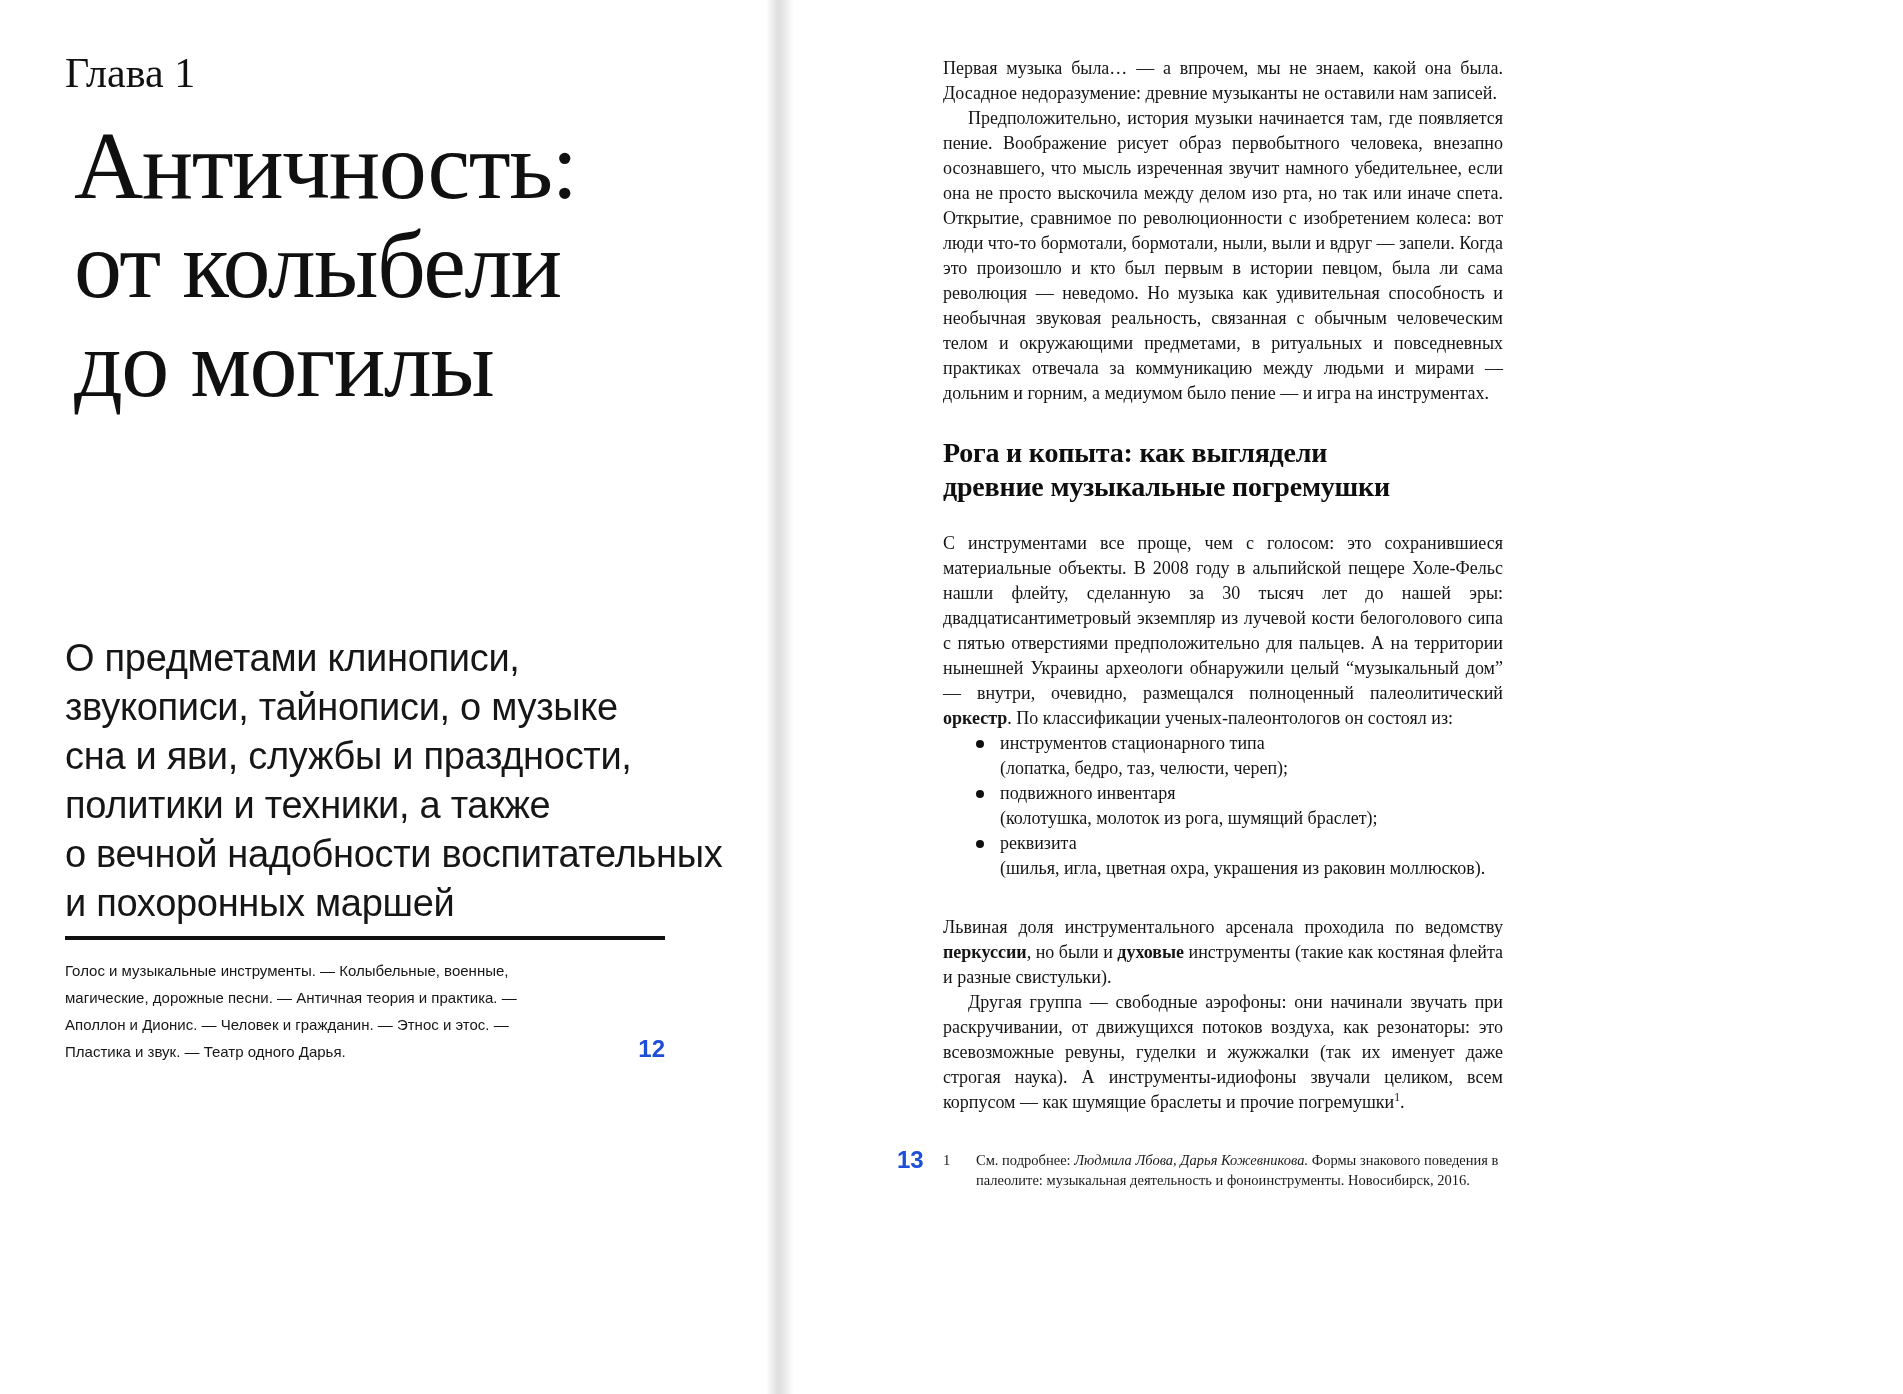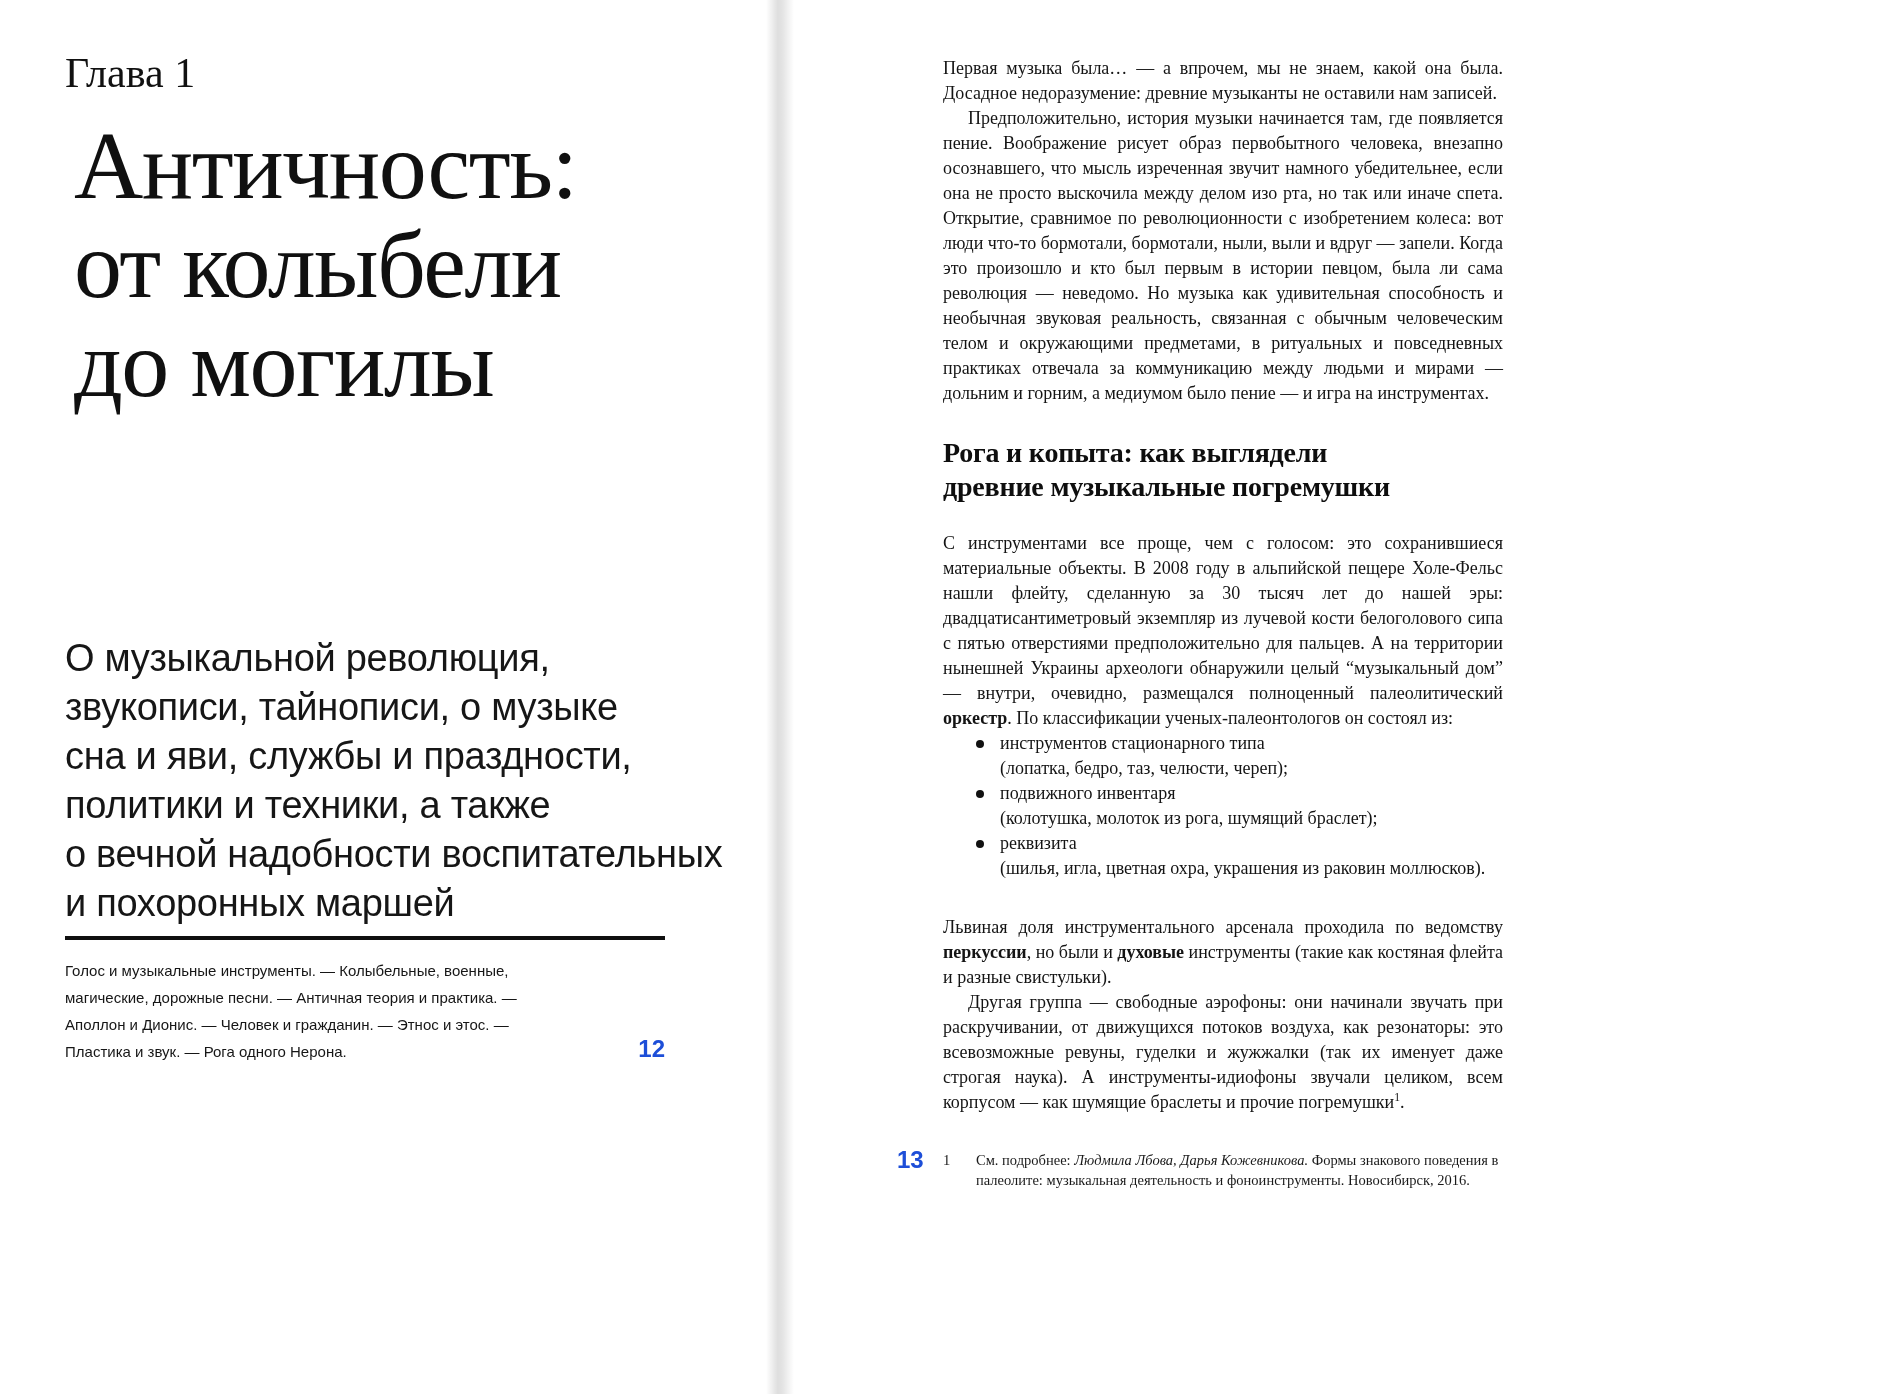--- a/index.html
+++ b/index.html
@@ -74,34 +74,34 @@
 <body>
 
 <section class="page-left">
   <div class="chapter-label">Глава 1</div>
   <h1 class="title">
       <div>Античность:</div>
       <div>от колыбели</div>
       <div>до могилы</div>
     </h1>
   <div class="subtitle">
-      <div>О музыкальной революция,</div>
+      <div>О предметами клинописи,</div>
       <div>звукописи, тайнописи, о музыке</div>
       <div>сна и яви, службы и праздности,</div>
       <div>политики и техники, а также</div>
       <div>о вечной надобности воспитательных</div>
       <div>и похоронных маршей</div>
     </div>
   <div class="rule"></div>
   <div class="footer-block">
     <div class="toc">
         <div>Голос и музыкальные инструменты. — Колыбельные, военные,</div>
         <div>магические, дорожные песни. — Античная теория и практика. —</div>
         <div>Аполлон и Дионис. — Человек и гражданин. — Этнос и этос. —</div>
-        <div>Пластика и звук. — Рога одного Нерона.</div>
+        <div>Пластика и звук. — Театр одного Дарья.</div>
       </div>
     <div class="pagenum pagenum-left">12</div>
   </div>
 </section>
 
 <div class="gutter"></div>
 
 <section class="page-right">
   <div>
       <p><span>Первая музыка была… — а впрочем, мы не знаем, какой она была. Досадное недоразумение: древние музыканты не оставили нам записей.</span></p>

